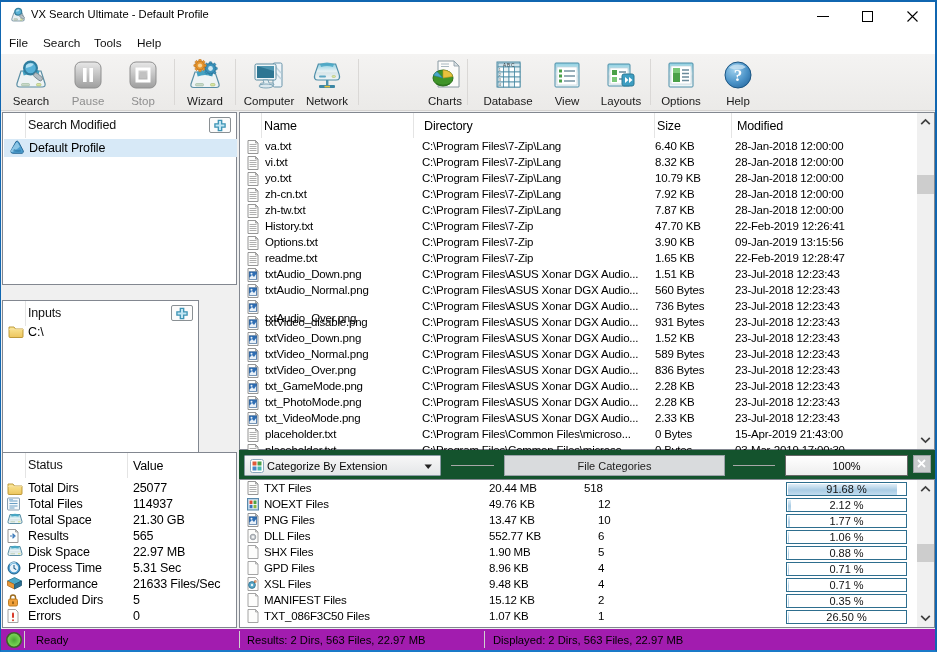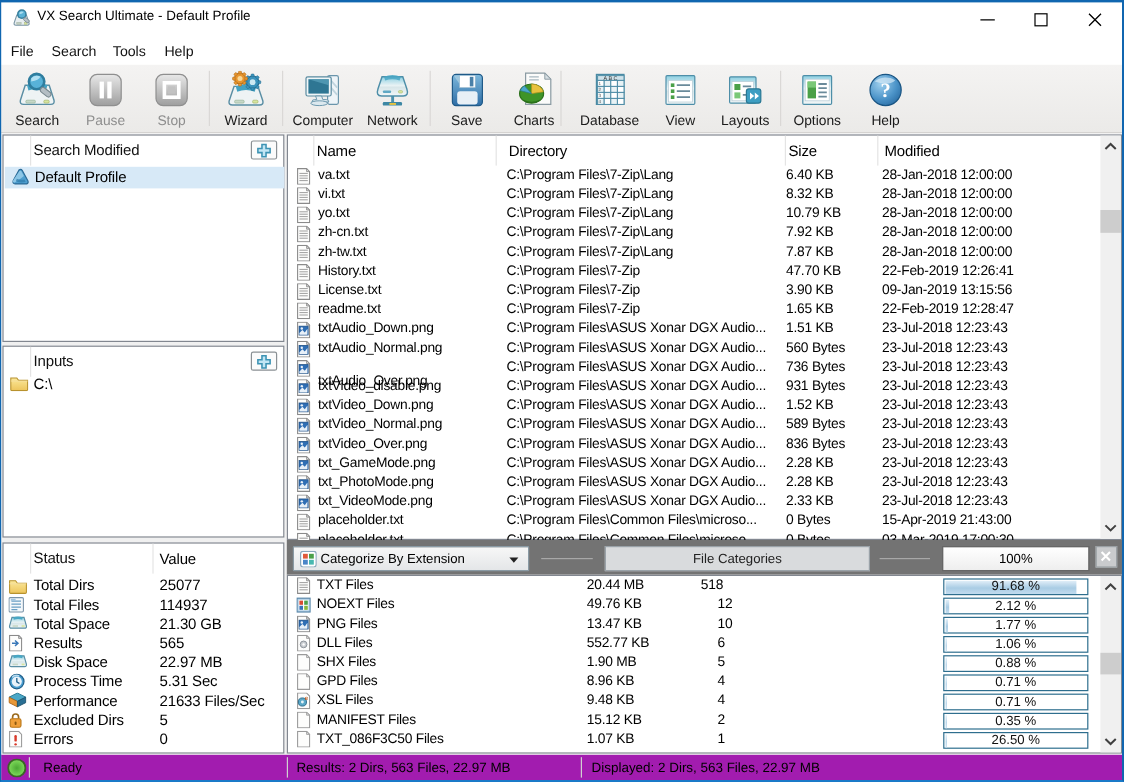--- a/index.html
+++ b/index.html
@@ -157,27 +157,20 @@
       </svg><div class="lab">Wizard</div></div>
 <div class="tbitem" style="left:286px;width:80px"><svg width="32" height="32" viewBox="0 0 32 32">
         <path d="M7.359999999999999 5 h17.28 l3.3599999999999994 9.92 q2 6.08 -3 6.08 h-18 q-5 0 -3 -6.08 z" fill="url(#gd)" stroke="#4d8ea8" stroke-width="1.2"></path>
         <path d="M9 5 q7 -3 14 0 l-1 3 q-6 -2 -12 0 z" fill="#49a7c4" opacity="0.85"></path>
         <rect x="8" y="16.5" width="7" height="2" rx="1" fill="#5fa8c4"></rect>
         <rect x="21" y="16.5" width="3.5" height="2" rx="1" fill="#d8e6a0" stroke="#a8b870" stroke-width="0.5"></rect>
         <rect x="15" y="21" width="2.4" height="5" fill="#4a90ac"></rect>
         <rect x="8" y="26" width="16" height="3" rx="1" fill="#3d87a4"></rect>
         <rect x="13.5" y="26.8" width="5.5" height="1.6" fill="#e8c23e"></rect>
       </svg><div class="lab">Network</div></div>
-<div class="tbitem" style="left:348px;width:80px"><svg width="32" height="32" viewBox="0 0 32 32">
-        <rect x="4" y="3" width="25" height="26" rx="3" fill="url(#gblue)" stroke="#1f5a88"></rect>
-        <rect x="10" y="4" width="13" height="10" fill="#fff" stroke="#9ab8cc" stroke-width="0.5"></rect>
-        <rect x="18.5" y="5" width="3" height="8" fill="#4a80a8"></rect>
-        <rect x="8" y="17" width="17" height="11" rx="2.5" fill="#e8f0f6"></rect>
-        <path d="M5 4 l5 7 v-7 z" fill="#a8cce0" opacity="0.8"></path>
-      </svg><div class="lab">Save</div></div>
 <div class="tbitem" style="left:404px;width:80px"><svg width="32" height="32" viewBox="0 0 32 32">
         <path d="M9 2 h16 l5 5 v21 h-21 z" fill="#fbfbfa" stroke="#8a9aa2"></path>
         <path d="M25 2 l5 5 h-5 z" fill="#d8e0e4" stroke="#8a9aa2" stroke-width="0.8"></path>
         <path d="M12 5 h8 M12 7.5 h8" stroke="#a8b8c0" stroke-width="1"></path>
         <ellipse cx="14" cy="19" rx="10" ry="8" fill="#3f9428" stroke="#2a701a"></ellipse>
         <path d="M14 19 L14 11 A10 8 0 0 1 23.8 17.5 z" fill="#e8c23e" stroke="#b8941e" stroke-width="0.6"></path>
         <path d="M14 19 L4.5 16.5 A10 8 0 0 1 8 12.5 z" fill="#4aa8cc" stroke="#2a7894" stroke-width="0.6"></path>
         <path d="M7 24.5 q7 3.5 14 0" stroke="#2a701a" stroke-width="1" fill="none"></path>
       </svg><div class="lab">Charts</div></div>
 <div class="tbitem" style="left:467px;width:80px"><svg width="32" height="32" viewBox="0 0 32 32">
@@ -246,21 +239,21 @@
       </svg></div>
 <div class="abs selrow" style="left:1px;top:26px;width:233px;height:18px">
 <span class="abs" style="left:5px;top:1px"><svg width="16" height="16" viewBox="0 0 16 16">
           <path d="M7 1.5 q1.6 -1 2.6 0.6 l4.6 8.6 q0.8 1.8 -1 2.6 l-9.6 0 q-2.2 -0.2 -1.6 -2.6 z" fill="#4e9fd0" stroke="#2a6a96" stroke-width="1"></path>
           <path d="M7.2 2.5 q1 -0.7 1.7 0.4 l2 3.8 q-3.4 3 -7.6 5.4 l-1 -0.1 q-0.8 -0.4 -0.4 -1.6 z" fill="#8cc6e6"></path>
           <path d="M5 9 q3 1.4 6.4 0.6 l1 2 q-4.2 1 -8.2 -0.6 z" fill="#2e7aaa" opacity="0.7"></path>
         </svg></span>
 <span class="abs c13" style="left:25px;top:2px">Default Profile</span>
     </div>
 </div>
-<div class="panel" style="left:2px;top:288px;width:235px;height:160px">
+<div class="panel" style="left:2px;top:300px;width:197px;height:160px">
 <div class="vsep" style="left:22px;top:0;height:25px"></div>
 <div class="ptitle">Inputs</div>
 <div class="plusbtn" style="right:5px;top:4px"><svg width="20" height="14" viewBox="0 0 20 14">
         <path d="M8.3 2.4 h3.4 v3.4 h3.4 v3.4 h-3.4 v3.4 h-3.4 v-3.4 H4.9 v-3.4 h3.4 z" fill="#c2e6f4" stroke="#3d93b4" stroke-width="1.3"></path>
       </svg></div>
 <span class="abs" style="left:5px;top:23px"><svg width="16" height="14" viewBox="0 0 16 14">
         <path d="M1 3 h5 l1.5 2 H15 v7.5 q0 1 -1 1 H2 q-1 0 -1 -1 z" fill="url(#gfold)" stroke="#b8922e" stroke-width="0.9"></path>
         <path d="M1 5.5 h14" stroke="#f5e0a0" stroke-width="0.8"></path>
       </svg></span>
 <span class="abs c13" style="left:25px;top:24px">C:\</span>
@@ -397,21 +390,21 @@
       </svg></span>
 <span class="cell" style="left:25px;top:107px">History.txt</span>
 <span class="cell" style="left:182px;top:107px">C:\Program Files\7-Zip</span>
 <span class="cell" style="left:415px;top:107px">47.70 KB</span>
 <span class="cell" style="left:495px;top:107px">22-Feb-2019 12:26:41</span>
 <span class="abs" style="left:7px;top:123px"><svg width="12" height="14" viewBox="0 0 12 14">
         <path d="M1 0.5 h7.5 L11 3 v10.5 H1 z" fill="#fdfdfc" stroke="#8a8a8a" stroke-width="0.9"></path>
         <path d="M8.5 0.5 L11 3 h-2.5 z" fill="#d8d8d8" stroke="#8a8a8a" stroke-width="0.7"></path>
         <path d="M2.5 4.5 h7 M2.5 6.5 h7 M2.5 8.5 h7 M2.5 10.5 h7" stroke="#9a9a9a" stroke-width="0.8"></path>
       </svg></span>
-<span class="cell" style="left:25px;top:123px">License.txt</span>
+<span class="cell" style="left:25px;top:123px">Options.txt</span>
 <span class="cell" style="left:182px;top:123px">C:\Program Files\7-Zip</span>
 <span class="cell" style="left:415px;top:123px">3.90 KB</span>
 <span class="cell" style="left:495px;top:123px">09-Jan-2019 13:15:56</span>
 <span class="abs" style="left:7px;top:139px"><svg width="12" height="14" viewBox="0 0 12 14">
         <path d="M1 0.5 h7.5 L11 3 v10.5 H1 z" fill="#fdfdfc" stroke="#8a8a8a" stroke-width="0.9"></path>
         <path d="M8.5 0.5 L11 3 h-2.5 z" fill="#d8d8d8" stroke="#8a8a8a" stroke-width="0.7"></path>
         <path d="M2.5 4.5 h7 M2.5 6.5 h7 M2.5 8.5 h7 M2.5 10.5 h7" stroke="#9a9a9a" stroke-width="0.8"></path>
       </svg></span>
 <span class="cell" style="left:25px;top:139px">readme.txt</span>
 <span class="cell" style="left:182px;top:139px">C:\Program Files\7-Zip</span>
@@ -548,21 +541,21 @@
 <div class="sbar" style="right:0;top:0;width:17px;height:336px">
 <svg class="abs" style="left:0;top:2px" width="17" height="14">
         <path d="M4.2 9.2 L8.5 5 L12.8 9.2" stroke="#404040" stroke-width="1.7" fill="none"></path>
       </svg>
 <div class="sthumb" style="left:0;right:0;top:62px;height:19px"></div>
 <svg class="abs" style="left:0;bottom:2px" width="17" height="14">
         <path d="M4.2 4.8 L8.5 9 L12.8 4.8" stroke="#404040" stroke-width="1.7" fill="none"></path>
       </svg>
 </div>
 </div>
-<div class="abs" style="left:239px;top:450px;width:696px;height:29px;background:#737373">
+<div class="abs" style="left:239px;top:450px;width:696px;height:29px;background:#14532d">
 <div class="abs" style="left:5px;top:5px;width:197px;height:21px;border:1px solid #8a9aa4;background:linear-gradient(#f7f7f7,#e4e6e8);border-radius:1px">
 <span class="abs" style="left:5px;top:3px"><svg width="14" height="14" viewBox="0 0 14 14">
           <rect x="0.5" y="0.5" width="13" height="13" rx="2" fill="#fff" stroke="#8aa8bc"></rect>
           <rect x="2.5" y="2.5" width="4" height="4" fill="#e05a3a"></rect>
           <rect x="7.5" y="2.5" width="4" height="4" fill="#4aa048"></rect>
           <rect x="2.5" y="7.5" width="4" height="4" fill="#4a86c8"></rect>
           <rect x="7.5" y="7.5" width="4" height="4" fill="#48b8b0"></rect>
         </svg></span>
 <span class="abs" style="left:22px;top:4px;font-size:11px">Categorize By Extension</span>
 <svg class="abs" style="right:7px;top:8px" width="9" height="7">

